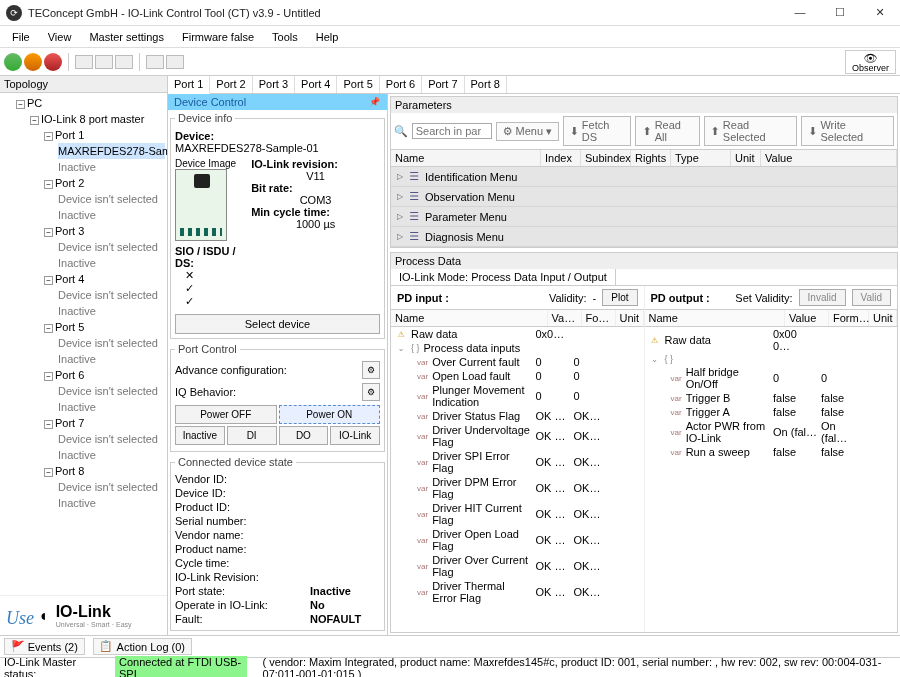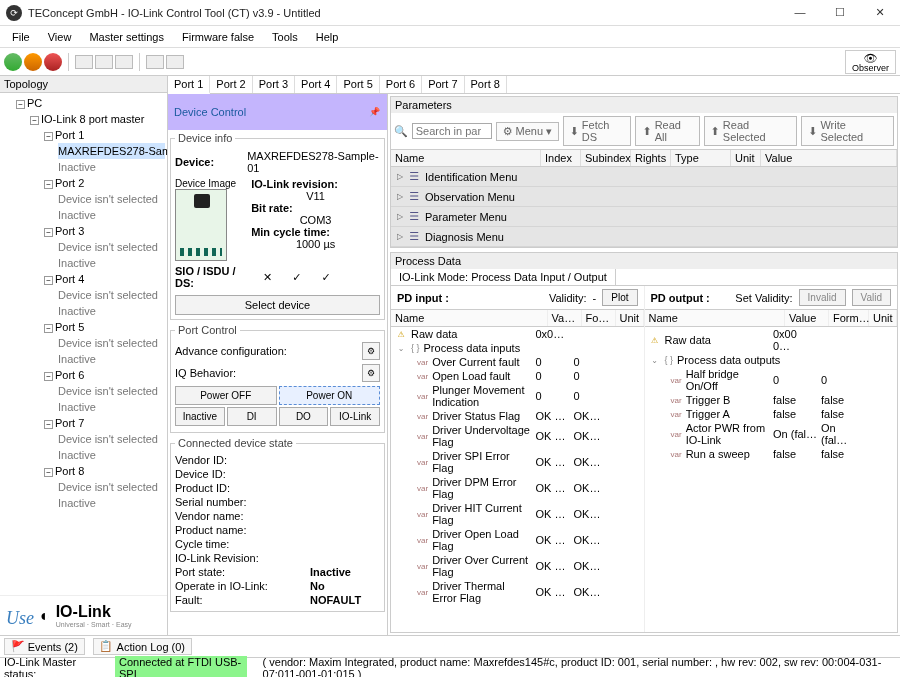--- a/index.html
+++ b/index.html
@@ -28,25 +28,25 @@
 .tree .tog { display: inline-block; width: 9px; height: 9px; border: 1px solid #999; text-align: center; line-height: 7px; font-size: 8px; margin-right: 2px; cursor: pointer; }
 .tree .sel { background: #cde4ff; }
 .tree .gray { color: #777; }
 .logos { padding: 6px; display: flex; align-items: center; gap: 6px; border-top: 1px solid #eee; }
 .logos .use { font-family: "Comic Sans MS", cursive; font-style: italic; color: #3a7fbf; font-size: 18px; margin-top: 6px; }
 .logos .iol { font-weight: bold; font-size: 16px; }
 .center { width: 220px; border-right: 1px solid #ccc; display: flex; flex-direction: column; overflow: auto; }
 .tabs-top { display: flex; border-bottom: 1px solid #ccc; }
 .tabs-top .t { padding: 2px 6px; border-right: 1px solid #ddd; cursor: pointer; }
 .tabs-top .t.active { background: #fff; border-bottom: 2px solid #fff; margin-bottom: -1px; }
-.group-title { background: #c4b5fd; color: #1a5a9e; padding: 12px 6px; display: flex; justify-content: space-between; align-items: center; }
+.group-title { background: #7dd3fc; color: #1a5a9e; padding: 2px 6px; display: flex; justify-content: space-between; align-items: center; }
 .pin { font-size: 9px; }
 .fieldset { border: 1px solid #ccc; margin: 2px; padding: 4px; }
 .fieldset legend { padding: 0 3px; color: #444; }
-.devrow { display: flex; padding: 2px 0; align-items: center; }
+.devrow { display: flex; padding: 2px 0; align-items: flex-start; flex-direction: column; }
 .devrow .lbl { width: 78px; font-weight: bold; }
 .wide-btn { width: 100%; padding: 3px; background: #f3f3f3; border: 1px solid #aaa; cursor: pointer; margin-top: 4px; }
 .pc-row { display: flex; align-items: center; justify-content: space-between; padding: 2px 0; }
 .gear { width: 18px; height: 18px; border: 1px solid #aaa; background: #f5f5f5; display: flex; align-items: center; justify-content: center; font-size: 9px; cursor: pointer; }
 .btnrow { display: flex; gap: 2px; margin: 2px 0; }
 .btnrow button { flex: 1; padding: 3px 2px; background: #f3f3f3; border: 1px solid #aaa; cursor: pointer; font-size: 10px; }
 .btnrow button.active { background: #e8f0ff; border: 1px dashed #5a8dd6; }
 .state-row { display: flex; padding: 1px 0; }
 .state-row .k { flex: 1; }
 .state-row .v { width: 70px; font-weight: bold; }
@@ -504,21 +504,20 @@
             <div class="pd-row">
                     <span class="ico warn">⚠</span>
                     <span class="nm">Raw data</span>
                     <span class="v1" style="width:44px">0x00 0…</span>
                     <span class="v2" style="width:40px"></span>
                     <span class="v3"></span>
                   </div>
             <div class="pd-row">
                     <span class="ico">⌄</span>
                     <span style="font-size:9px;color:#888">{ }</span>
-                    <span class="nm">Process data outputs</span>
                   </div>
             <div id="pdout-rows">
                     <div class="pd-row" style="padding-left: 26px;">
                       <span class="var">var</span>
                       <span class="nm">Half bridge On/Off</span>
                       <span class="v1" style="width:44px">0</span>
                       <span class="v2" style="width:40px">0</span>
                       <span class="v3"></span>
                     </div>
                     <div class="pd-row" style="padding-left: 26px;">

